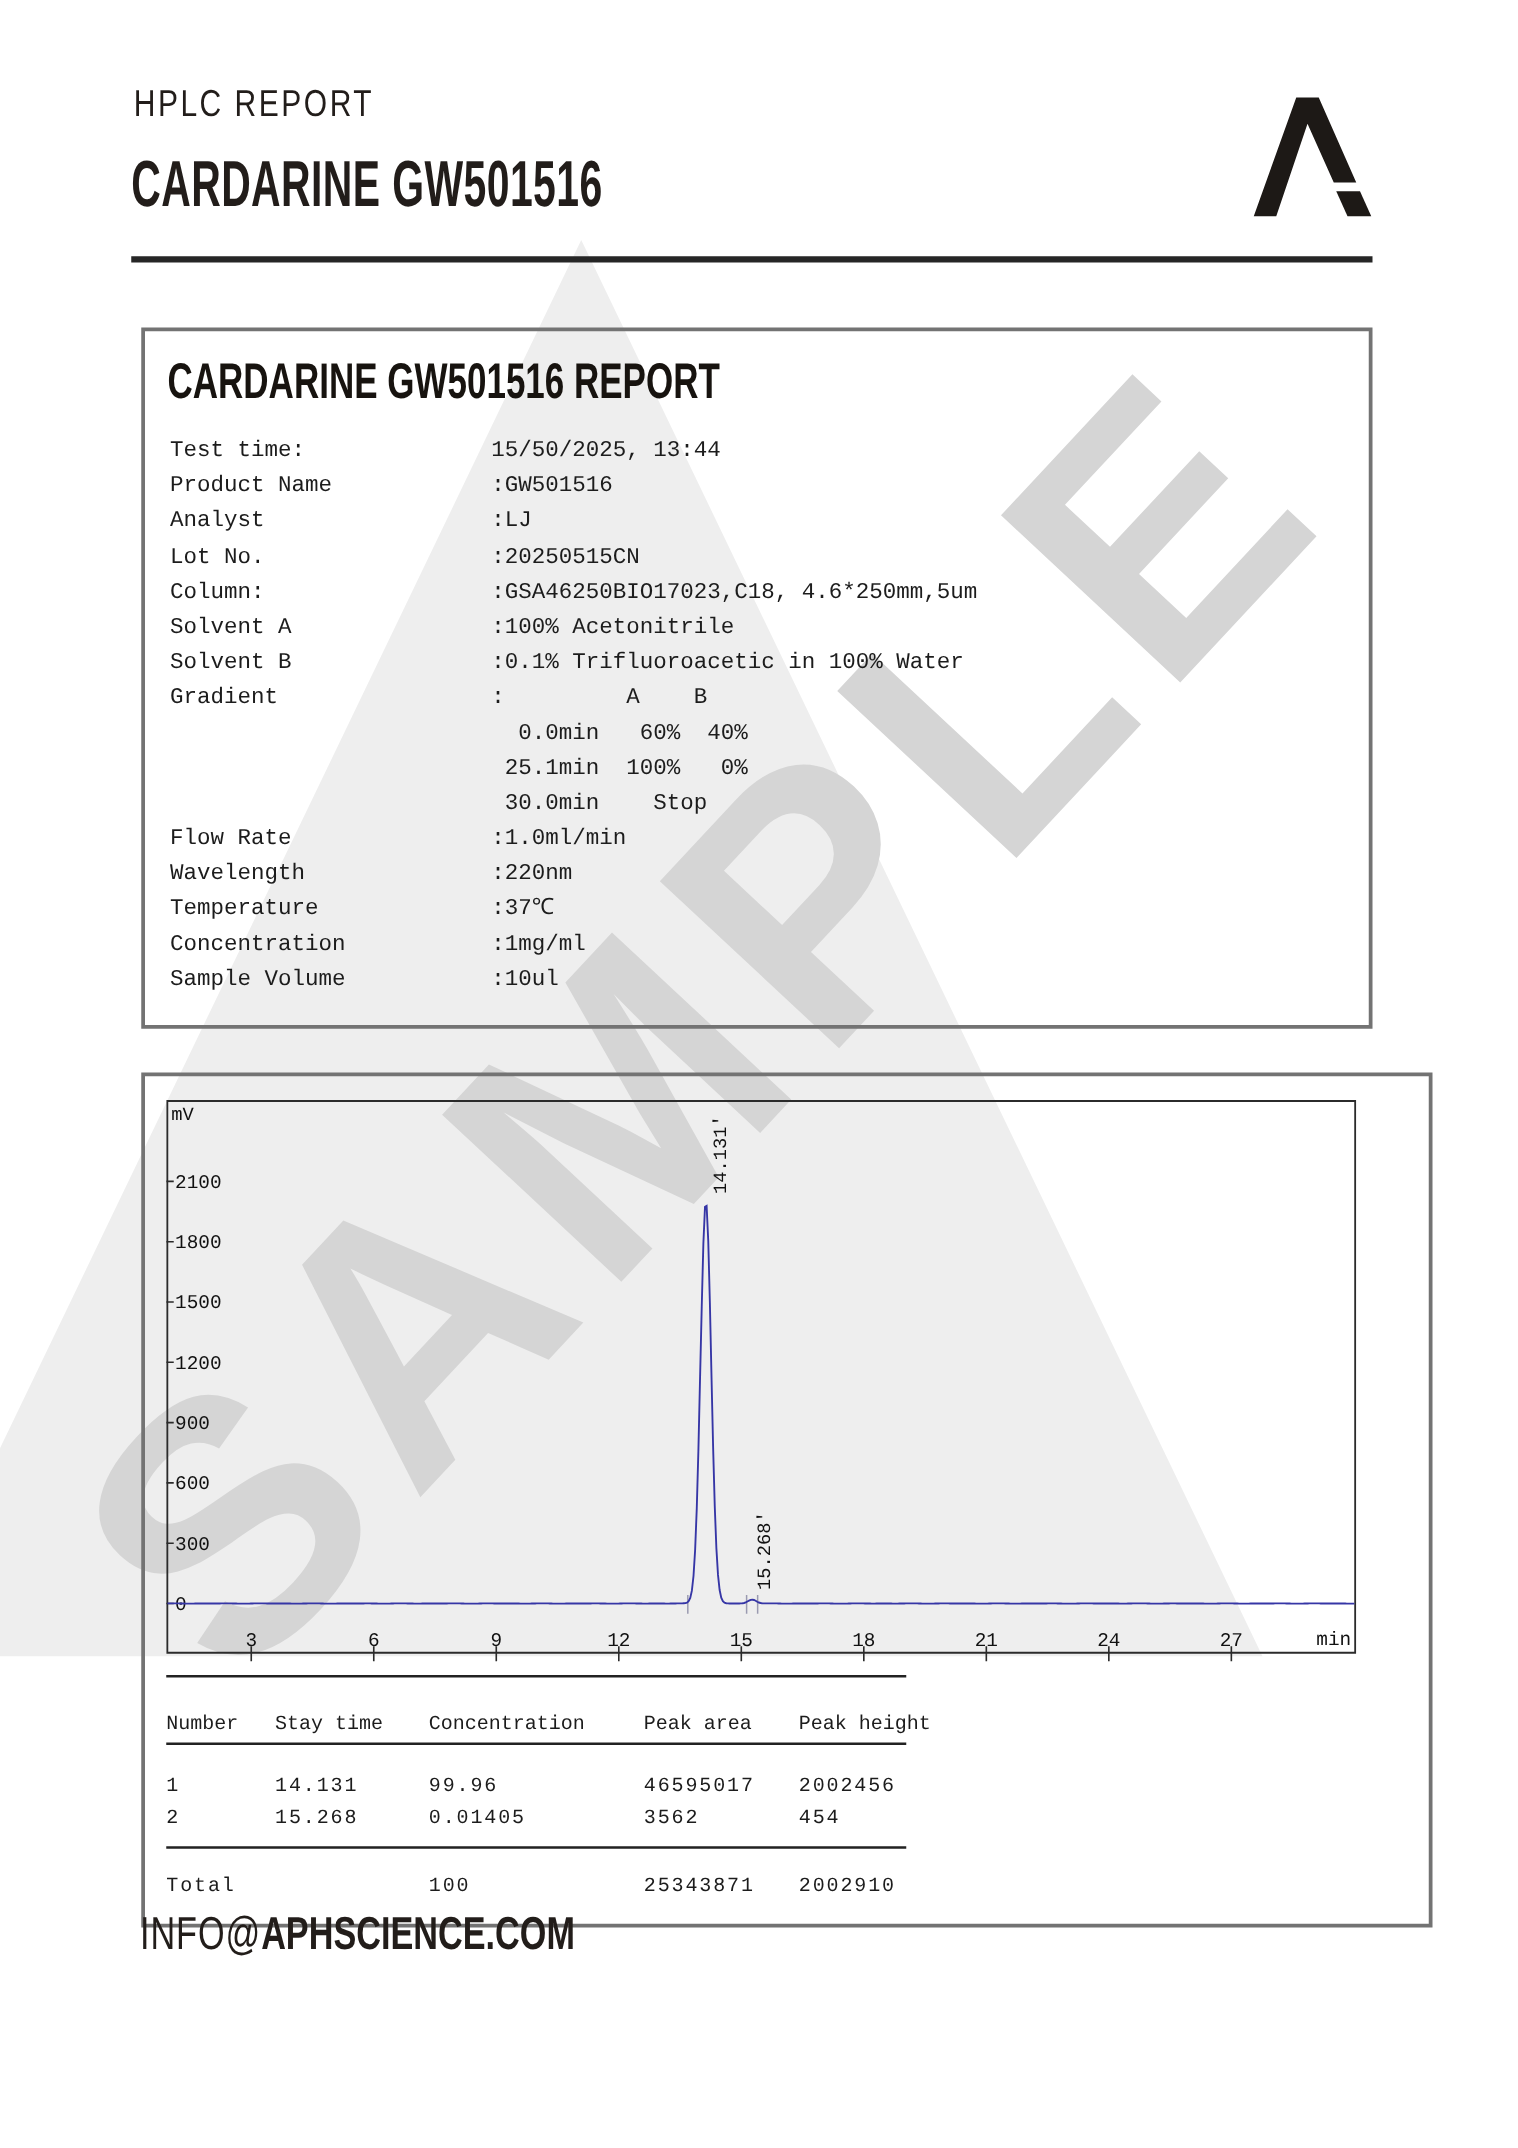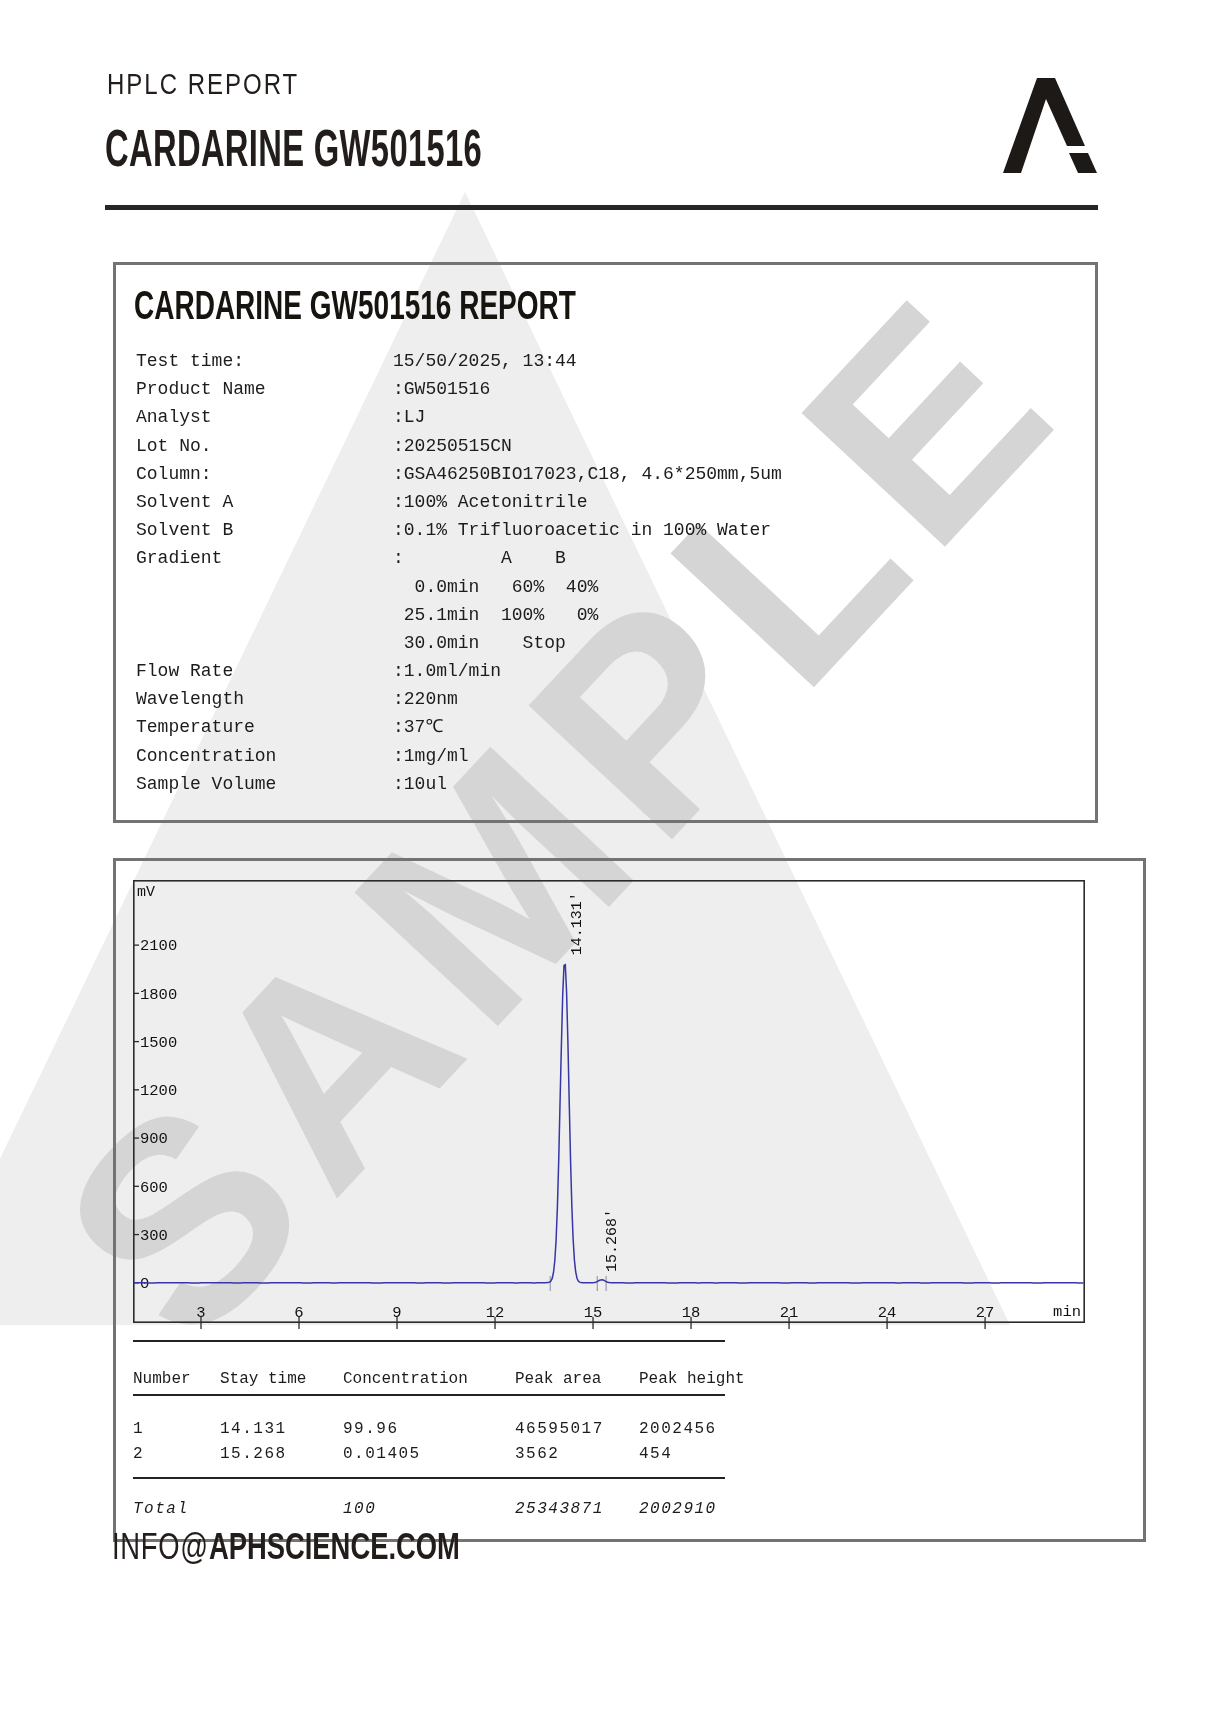--- a/index.html
+++ b/index.html
@@ -137,21 +137,21 @@
       <div>1</div><div>14.131</div>
       <div>99.96</div><div>46595017</div>
       <div>2002456</div>
     </div>
     <div class="trow nums" style="top:581px;">
       <div>2</div><div>15.268</div>
       <div>0.01405</div><div>3562</div>
       <div>454</div>
     </div>
     <div class="tline" style="top:616px;"></div>
-    <div class="trow nums" style="top:636px;font-style:italic;">
+    <div class="trow nums" style="top:636px;">
       <div>Total</div><div></div>
       <div>100</div><div>25343871</div>
       <div>2002910</div>
     </div>
   </div>
 
   <div class="abs" style="left:112px;top:1526px;">
     <span class="condense footer-line"><span class="light">INFO@</span><span class="heavy">APHSCIENCE.COM</span></span>
   </div>
 

